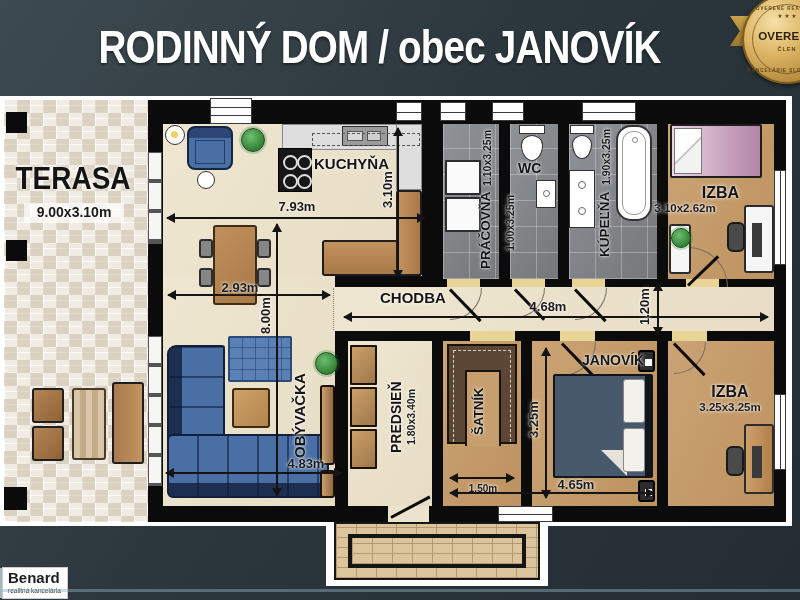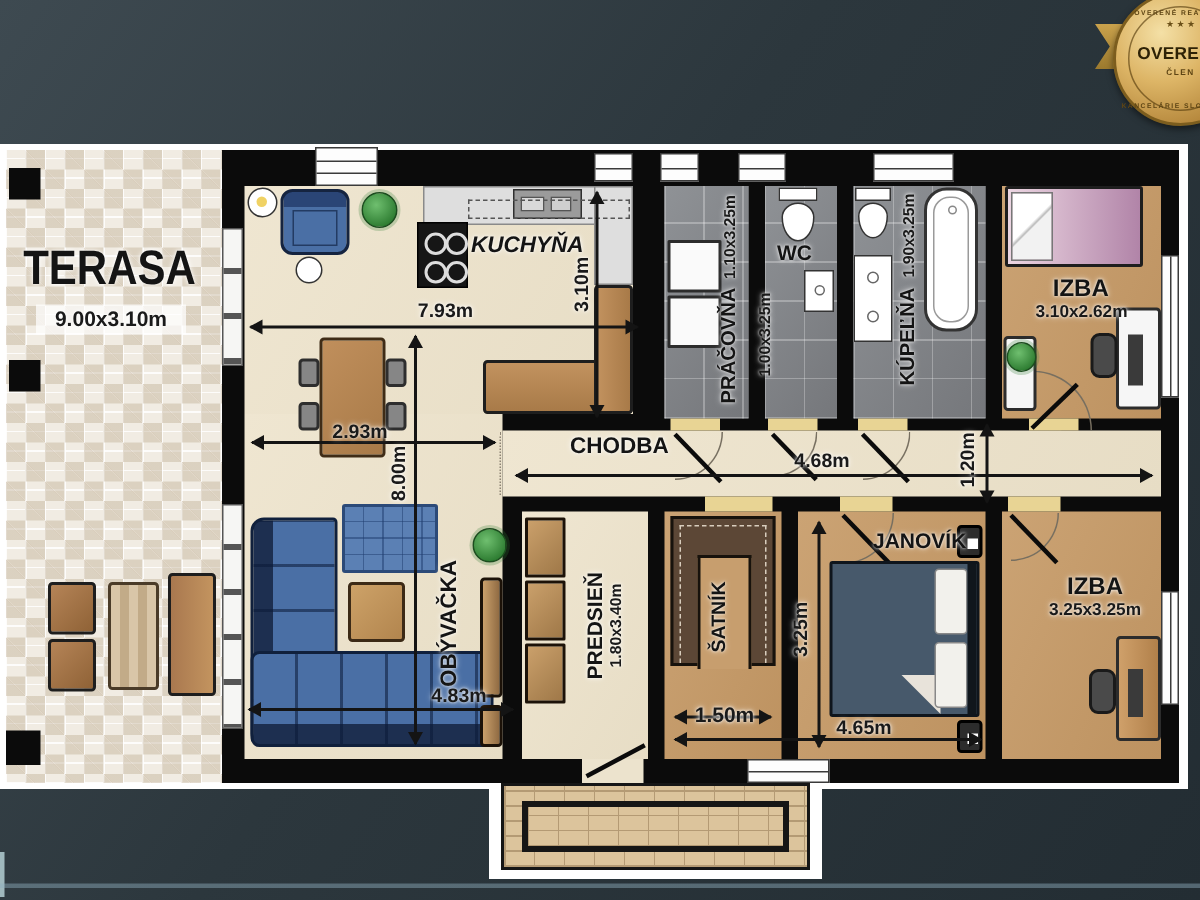--- a/index.html
+++ b/index.html
@@ -66,20 +66,23 @@
   .logo{position:absolute;left:3px;top:568px;width:64px;height:30px;background:#fff;box-shadow:0 0 0 1px #ccc;}
   .logo .nm{position:absolute;left:5px;top:1px;font-size:15px;font-weight:800;color:#1d1d1d;}
   .logo .tg{position:absolute;left:5px;top:19px;font-size:6.5px;color:#333;}
   .logo-accent{position:absolute;left:0;top:568px;width:3px;height:30px;background:#9fb8bd;}
 </style>
 </head>
 <body>
 
 <div class="stage">
 
+  <div class="title">
+    <span>RODINNÝ DOM / obec JANOVÍK</span>
+  </div>
   <div class="ribbon"></div>
   <div class="seal">
     <div class="ring"></div>
     <div class="arc" style="top:10px;">OVERENÉ REALITNÉ</div>
     <div class="stars">★ ★ ★</div>
     <div class="main">OVERENÝ</div>
     <div class="member">ČLEN</div>
     <div class="arc" style="bottom:9px;">KANCELÁRIE SLOVENSKA</div>
   </div>
 
@@ -254,29 +257,29 @@
 
   <div class="furn" style="left:744px;top:424px;width:30px;height:70px;background:linear-gradient(90deg,#cfa06a,#b1804a);border-color:#2c2c2c;">
       <div class="abs" style="left:6px;top:20px;width:10px;height:32px;background:#3a3a3a;"></div>
     </div>
   <div class="furn" style="left:726px;top:446px;width:18px;height:30px;border-radius:6px;background:#4a4a4a;border-color:#1a1a1a;"></div>
 
   <div class="furn" style="left:350px;top:345px;width:27px;height:40px;background:linear-gradient(135deg,#caa06b,#9f7848);border-color:#1c1208;border-radius:1px;"></div>
   <div class="furn" style="left:350px;top:387px;width:27px;height:40px;background:linear-gradient(135deg,#caa06b,#9f7848);border-color:#1c1208;border-radius:1px;"></div>
   <div class="furn" style="left:350px;top:429px;width:27px;height:40px;background:linear-gradient(135deg,#caa06b,#9f7848);border-color:#1c1208;border-radius:1px;"></div>
 
-  <div class="rlabel" style="left:314px;top:155px;font-size:15px;font-style:italic;">KUCHYŇA</div>
+  <div class="rlabel" style="left:314px;top:155px;font-size:15px;">KUCHYŇA</div>
   <div class="rlabel vtext" style="left:478px;top:186px;height:88px;font-size:13.5px;">PRÁČOVŇA</div>
   <div class="dlabel vtext" style="left:481px;top:128px;height:60px;font-size:10.5px;">1.10x3.25m</div>
   <div class="rlabel" style="left:518px;top:160px;font-size:14px;">WC</div>
   <div class="dlabel vtext" style="left:504px;top:188px;height:70px;font-size:10.5px;">1.00x3.25m</div>
   <div class="rlabel vtext" style="left:597px;top:182px;height:84px;font-size:13.5px;">KÚPEĽŇA</div>
   <div class="dlabel vtext" style="left:600px;top:128px;height:58px;font-size:10.5px;">1.90x3.25m</div>
   <div class="rlabel" style="left:678px;top:184px;width:85px;font-size:16px;">IZBA</div>
-  <div class="dlabel" style="left:672px;top:202px;width:98px;font-size:11.5px;">3.10x2.62m</div>
+  <div class="dlabel" style="left:636px;top:202px;width:98px;font-size:11.5px;">3.10x2.62m</div>
   <div class="rlabel" style="left:380px;top:289px;font-size:15px;">CHODBA</div>
   <div class="rlabel vtext" style="left:291px;top:370px;height:92px;font-size:15px;">OBÝVAČKA</div>
   <div class="rlabel vtext" style="left:388px;top:378px;height:78px;font-size:14px;">PREDSIEŇ</div>
   <div class="dlabel vtext" style="left:405px;top:382px;height:70px;font-size:10.5px;">1.80x3.40m</div>
   <div class="rlabel vtext" style="left:471px;top:380px;height:62px;font-size:13px;">ŠATNÍK</div>
   <div class="rlabel" style="left:582px;top:352px;font-size:14px;">JANOVÍK</div>
   <div class="rlabel" style="left:685px;top:383px;width:90px;font-size:16px;">IZBA</div>
   <div class="dlabel" style="left:681px;top:401px;width:98px;font-size:11.5px;">3.25x3.25m</div>
 
   <div class="dim-h" style="left:167px;top:217px;width:258px;"></div>
@@ -287,22 +290,26 @@
   <div class="dlabel" style="left:210px;top:280px;width:60px;font-size:13px;">2.93m</div>
   <div class="dim-v" style="left:276px;top:224px;height:272px;"></div>
   <div class="dlabel vtext" style="left:258px;top:290px;height:52px;font-size:13px;">8.00m</div>
   <div class="dim-h" style="left:166px;top:472px;width:176px;"></div>
   <div class="dlabel" style="left:276px;top:456px;width:60px;font-size:13px;">4.83m</div>
   <div class="dim-h" style="left:344px;top:316px;width:424px;"></div>
   <div class="dlabel" style="left:516px;top:299px;width:64px;font-size:13px;">4.68m</div>
   <div class="dim-v" style="left:657px;top:283px;height:52px;"></div>
   <div class="dlabel vtext" style="left:637px;top:282px;height:50px;font-size:13px;">1.20m</div>
   <div class="dim-h" style="left:450px;top:477px;width:64px;"></div>
-  <div class="dlabel" style="left:456px;top:468px;width:54px;font-size:14px;">1.50m</div>
+  <div class="dlabel" style="left:456px;top:483px;width:54px;font-size:10px;">1.50m</div>
   <div class="dim-h" style="left:450px;top:492px;width:204px;"></div>
   <div class="dlabel" style="left:546px;top:477px;width:60px;font-size:13px;">4.65m</div>
   <div class="dim-v" style="left:545px;top:348px;height:150px;"></div>
   <div class="dlabel vtext" style="left:526px;top:394px;height:52px;font-size:13px;">3.25m</div>
   <div class="abs" style="left:333px;top:288px;width:0;height:42px;border-left:1px dotted #8d8474;"></div>
 
   <div class="logo-accent"></div>
+  <div class="logo">
+    <div class="nm">Benard</div>
+    <div class="tg">realitná kancelária</div>
+  </div>
   <div class="abs" style="left:0;top:589px;width:800px;height:3px;background:rgba(145,175,190,.45);"></div>
 </div>
 
 </body></html>

